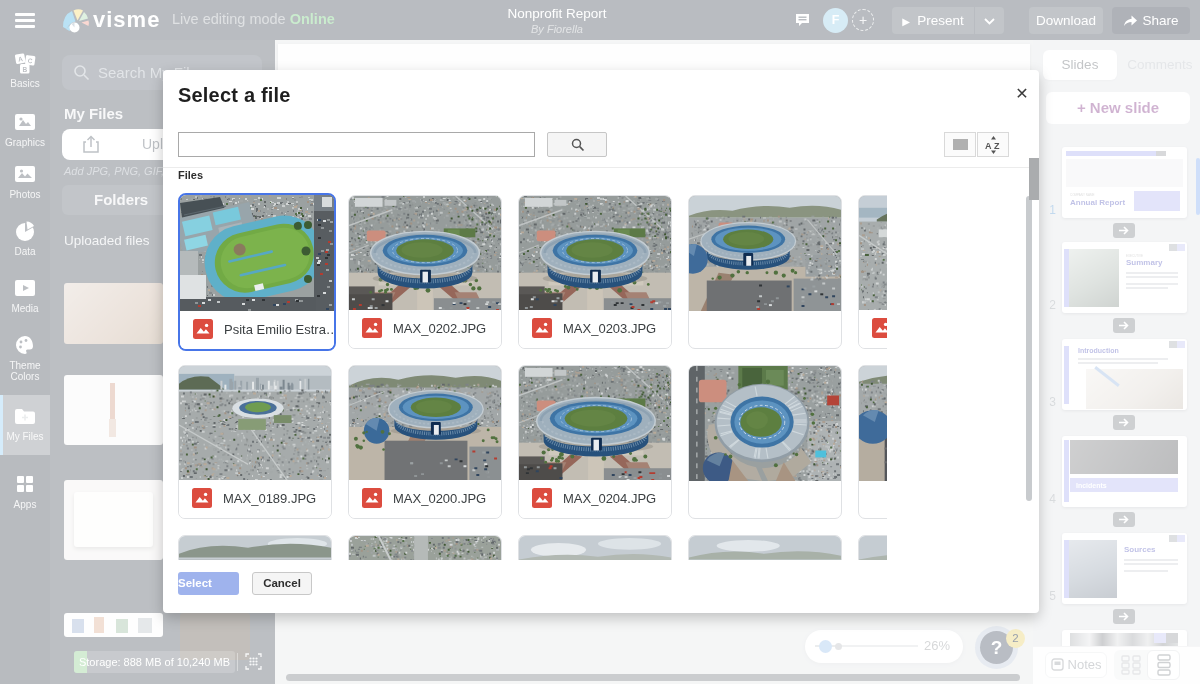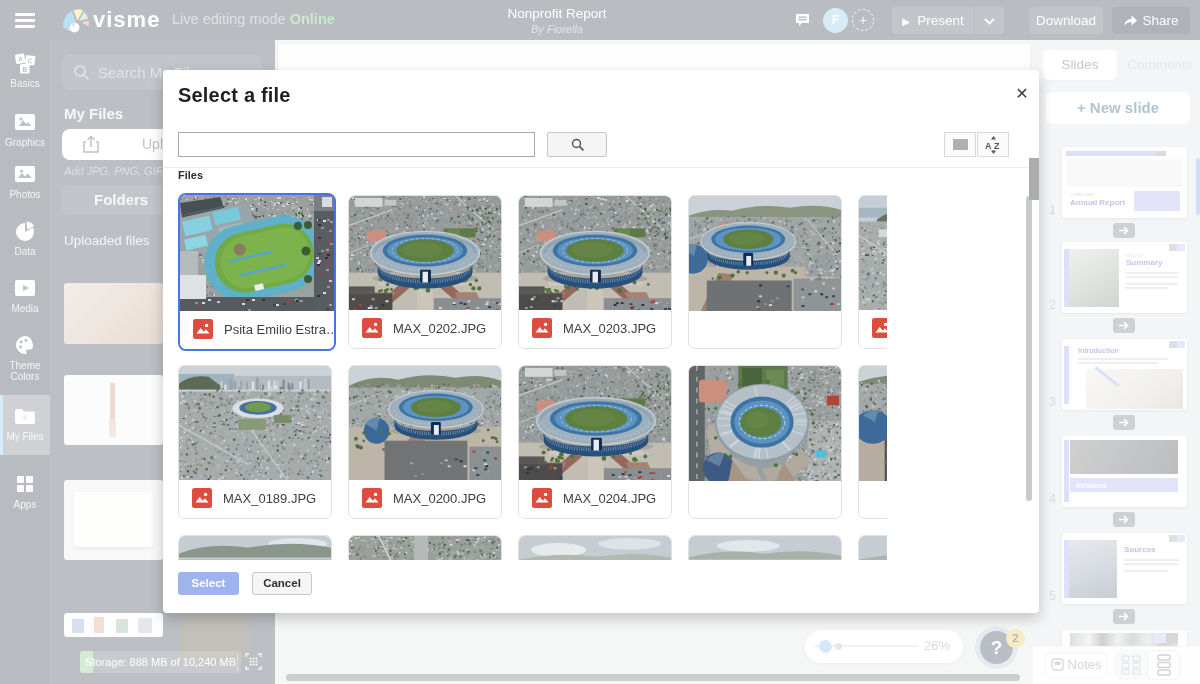--- a/index.html
+++ b/index.html
@@ -16,34 +16,34 @@
 #share{background:#0f172a}
 #rail{left:0;top:40px;width:50px;height:644px;background:#2a333f}
 .railitem{left:0;width:50px;text-align:center;color:rgba(255,255,255,.85);font-size:10px}
 .railitem svg{display:block;margin:0 auto 3px}
 #myfiles-active{left:0;top:395px;width:50px;height:60px;background:rgba(255,255,255,.32)}
 #myfiles-bar{left:0;top:395px;width:3px;height:60px;background:#7fc5f2}
 #lpanel{left:50px;top:40px;width:225px;height:644px;background:#343e4a}
 #searchbox{left:62px;top:55px;width:200px;height:35px;background:#47515e;border-radius:8px;color:#a8b0ba;font-size:15px;line-height:35px}
 #upload{left:62px;top:129px;width:200px;height:31px;background:#fff;border-radius:8px;color:#3c4754;font-size:14px;line-height:31px}
 .lthumb{left:64px;width:99px;border-radius:3px}
-#storage{left:80px;top:651px;width:161px;height:22px;background:rgba(255,255,255,.18);border-radius:3px;overflow:hidden}
+#storage{left:74px;top:651px;width:161px;height:22px;background:rgba(255,255,255,.18);border-radius:3px;overflow:hidden}
 #storage .fill{position:absolute;left:0;top:0;width:13px;height:22px;background:#7cc67e}
 #storage .txt{position:absolute;left:0;top:0;width:161px;text-align:center;line-height:22px;color:#fff;font-size:11px;white-space:nowrap}
 #canvas{left:275px;top:40px;width:758px;height:644px;background:#dfe2e4}
 #page{left:278px;top:44px;width:752px;height:566px;background:#fcfcfc;box-shadow:0 1px 3px rgba(0,0,0,.15)}
 #zoompill{left:805px;top:630px;width:158px;height:33px;background:#fff;border-radius:17px;box-shadow:0 1px 4px rgba(0,0,0,.08)}
 #helpbtn{left:980px;top:631px;width:33px;height:33px;border-radius:50%;background:#b9bdc4;box-shadow:0 0 0 5px rgba(228,233,240,.85);color:#fff;font-size:19px;font-weight:bold;text-align:center;line-height:33px}
 #helpbadge{left:1006px;top:629px;width:19px;height:19px;border-radius:50%;background:#f6edc6;color:#99a0ac;font-size:11.5px;text-align:center;line-height:19px}
 #hscroll{left:286px;top:674px;width:734px;height:7px;background:#cbcdcf;border-radius:4px}
 #vscroll{left:1029px;top:158px;width:10px;height:42px;background:#aaacae}
 #rpanel{left:1033px;top:40px;width:167px;height:644px;background:#dde0e4}
 #tab-slides{left:1043px;top:50px;width:74px;height:30px;background:#fdfdfe;border-radius:6px;color:#4a5056;font-size:13.5px;text-align:center;line-height:30px;box-shadow:0 1px 2px rgba(0,0,0,.05)}
 #tab-comments{left:1125px;top:50px;width:70px;height:30px;color:#aeb4bb;font-size:13.5px;text-align:center;line-height:30px}
-#newslide{left:1046px;top:92px;width:144px;height:32px;background:#fdfdfe;border-radius:6px;color:#0c4a6e;font-size:15px;font-weight:bold;text-align:center;line-height:32px}
+#newslide{left:1046px;top:92px;width:144px;height:32px;background:#fdfdfe;border-radius:6px;color:#701a75;font-size:15px;font-weight:bold;text-align:center;line-height:32px}
 .thumb{left:1062px;width:125px;height:71px;background:#fff;border-radius:3px;box-shadow:0 1px 3px rgba(0,0,0,.18);overflow:hidden}
 .snum{left:1040px;width:16px;text-align:right;font-size:12px;color:#8d949b}
 .addbtn{left:1113px;width:22px;height:15px;background:#6b7178;border-radius:3px;color:#fff}
 #slscroll{left:1196px;top:158px;width:4px;height:57px;background:#6f9ff0;border-radius:2px}
 #notesbar{left:1033px;top:646px;width:167px;height:38px;background:#fbfbfc;border-top:1px solid #e2e4e6}
 #notesbtn{left:1045px;top:652px;width:62px;height:26px;background:#fff;border:1px solid #e3e5e7;border-radius:6px;color:#7d838a;font-size:13px;line-height:24px;text-align:center}
 #viewtoggle{left:1114px;top:650px;width:66px;height:30px;background:#eceef0;border-radius:6px}
 #viewtoggle .right{position:absolute;left:33px;top:0;width:33px;height:30px;background:#fff;border:1px solid #d8dadc;border-radius:6px}
 #overlay{left:0;top:0;width:1200px;height:684px;background:rgba(255,255,255,.67)}
 #modal{left:163px;top:70px;width:876px;height:543px;background:#fff;border-radius:4px;box-shadow:0 5px 14px rgba(0,0,0,.22)}
@@ -56,21 +56,21 @@
 #mfiles{left:178px;top:169px;font-size:11px;font-weight:bold;color:#2d2d2d}
 #gridclip{left:163px;top:185px;width:724px;height:375px;overflow:hidden}
 .card{position:absolute;width:154px;height:154px;background:#fff;border:1px solid #dfe1e4;border-radius:7px;overflow:hidden}
 .card.sel{width:158px;height:158px;border:2px solid #4775e8;border-radius:8px}
 .card .ph{position:absolute;left:0;top:0;width:100%;height:115px}
 .card.sel .ph{height:117px}
 .card .fn{position:absolute;left:0;bottom:0;width:100%;height:38px;background:#fff}
 .card .fico{position:absolute;left:13px;top:8px;width:20px;height:20px}
 .card .fname{position:absolute;left:44px;top:11px;font-size:13px;color:#3c4043;white-space:nowrap}
 #gscroll{left:1026px;top:196px;width:6px;height:305px;background:#c8cbce;border-radius:3px}
-#selectbtn{left:178px;top:572px;width:61px;height:23px;background:#9fb3ed;border-radius:3px;color:#fff;font-size:11.5px;font-weight:bold;text-align:center;line-height:23px}
+#selectbtn{left:178px;top:572px;width:61px;height:23px;background:#9fb3ed;border-radius:3px;color:#fff;font-size:11.5px;font-weight:bold;text-align:left;line-height:23px}
 #cancelbtn{left:252px;top:572px;width:60px;height:23px;background:#f5f5f5;border:1px solid #c8c8c8;border-radius:3px;color:#2f2f2f;font-size:11.5px;font-weight:bold;text-align:center;line-height:21px}
 </style>
 </head>
 <body>
 <div id="topbar" class="abs">
   <div class="hbar abs" style="top:13px"></div>
   <div class="hbar abs" style="top:19px"></div>
   <div class="hbar abs" style="top:25px"></div>
   <svg class="abs" style="left:61px;top:7px" width="30" height="26" viewBox="0 0 30 26">
     <path d="M2 20 Q2 8 11 4 L14.5 14.5 Q8 16 5.5 22 Z" fill="#2ea7e0"></path>

